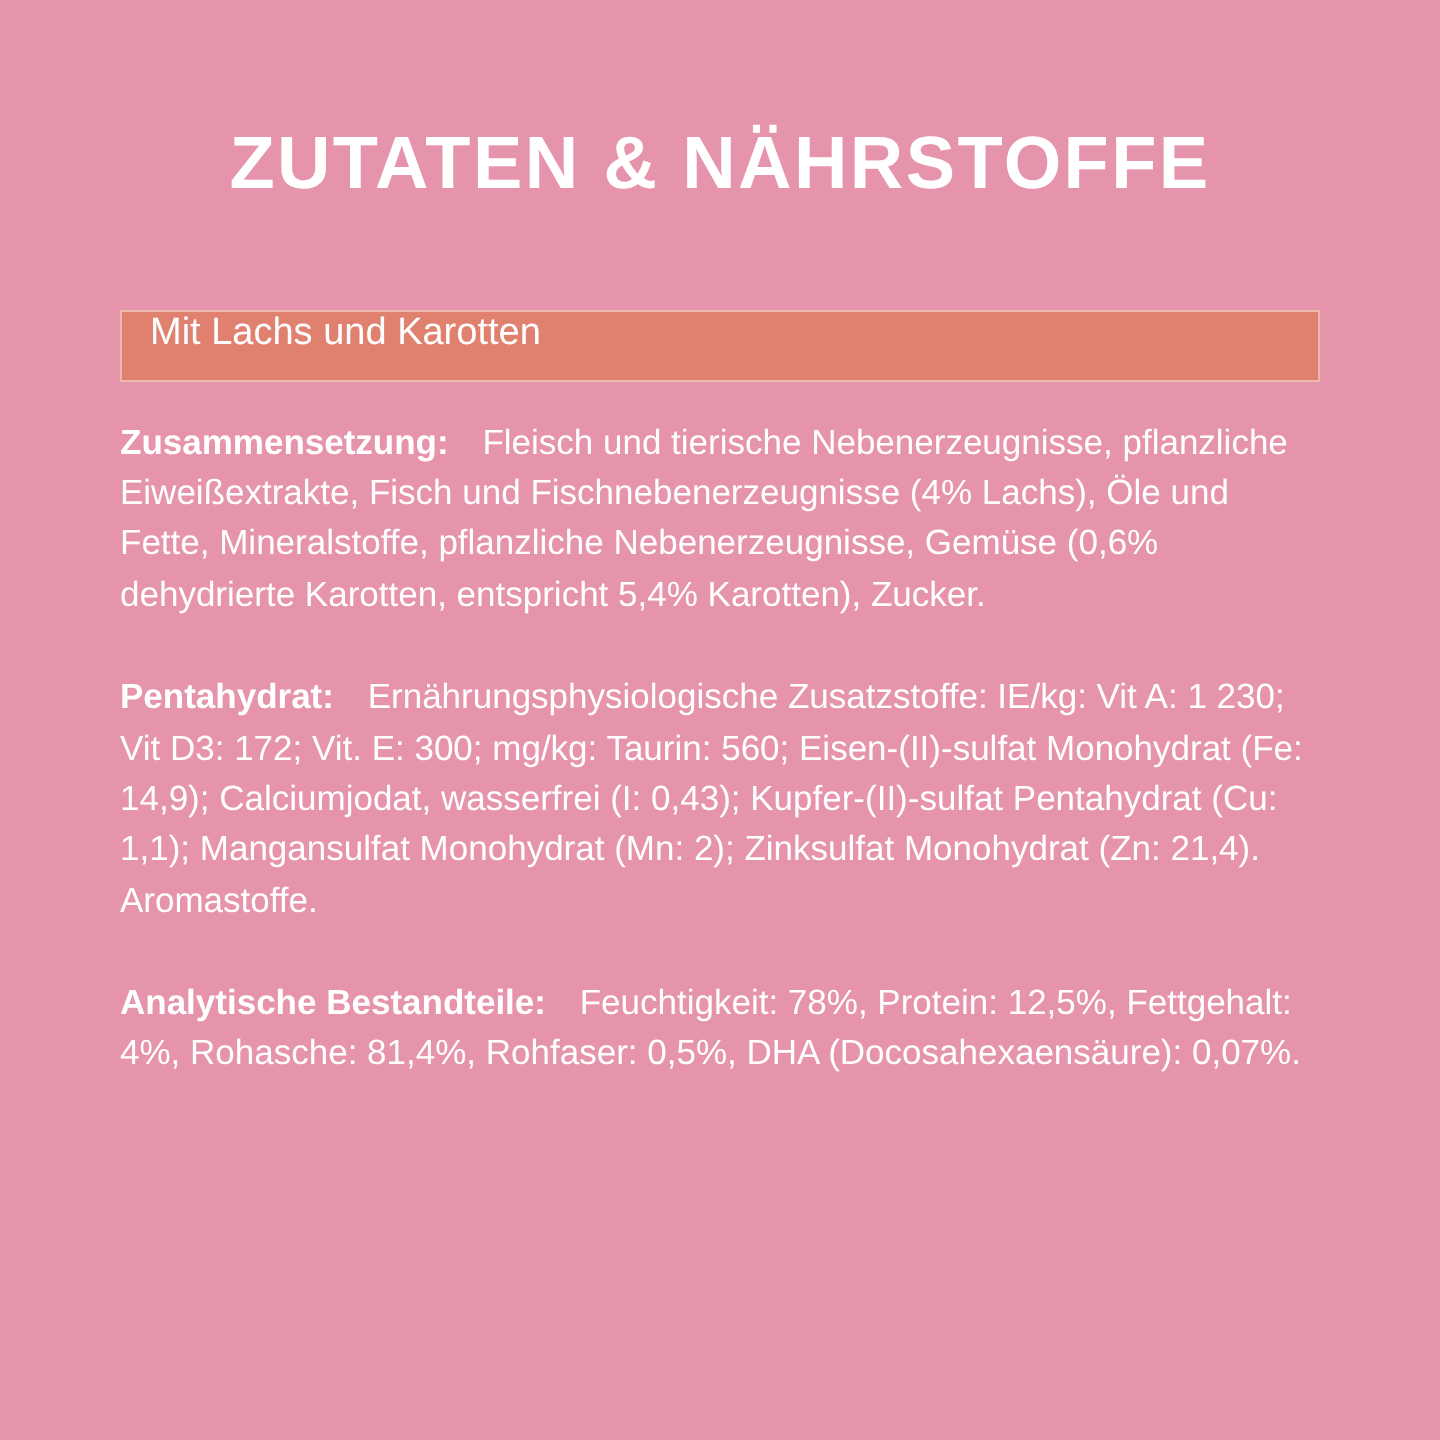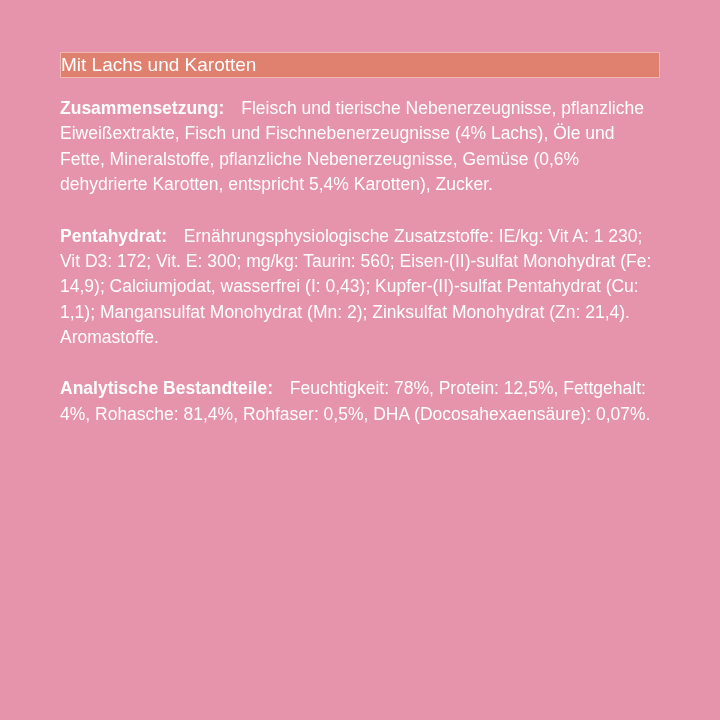--- a/index.html
+++ b/index.html
@@ -30,23 +30,24 @@
     font-weight: bold;
     letter-spacing: 1.2px;
     color: #ffffff;
     line-height: 1.1;
   }
   .variant-banner {
     margin-top: 52px;
     background: #e0806f;
     border: 1px solid #f0b9ad;
     box-sizing: border-box;
-    height: 26px;
+    height: 36px;
     display: flex;
-    align-items: center;
+    align-items: flex-start;
+    padding-left: 14px;
   }
   .variant-banner .variant-text {
     font-size: 19px;
     color: #ffffff;
     font-weight: normal;
   }
   .section {
     margin-top: 18px;
     font-size: 17.5px;
     line-height: 1.45;
@@ -61,20 +62,21 @@
   .section .body {
     font-weight: normal;
     margin-left: 12px;
   }
 </style>
 </head>
 <body>
 
 <div class="page">
 
+  <div class="title">ZUTATEN &amp; NÄHRSTOFFE</div>
 
   <div class="variant-banner">
     <span class="variant-text">Mit Lachs und Karotten</span>
   </div>
 
   <div class="section">
     <span class="lead">Zusammensetzung:</span><span class="body"> Fleisch und tierische Nebenerzeugnisse, pflanzliche Eiweißextrakte, Fisch und Fischnebenerzeugnisse (4% Lachs), Öle und Fette, Mineralstoffe, pflanzliche Nebenerzeugnisse, Gemüse (0,6% dehydrierte Karotten, entspricht 5,4% Karotten), Zucker.</span>
   </div>
 
   <div class="section spaced">

